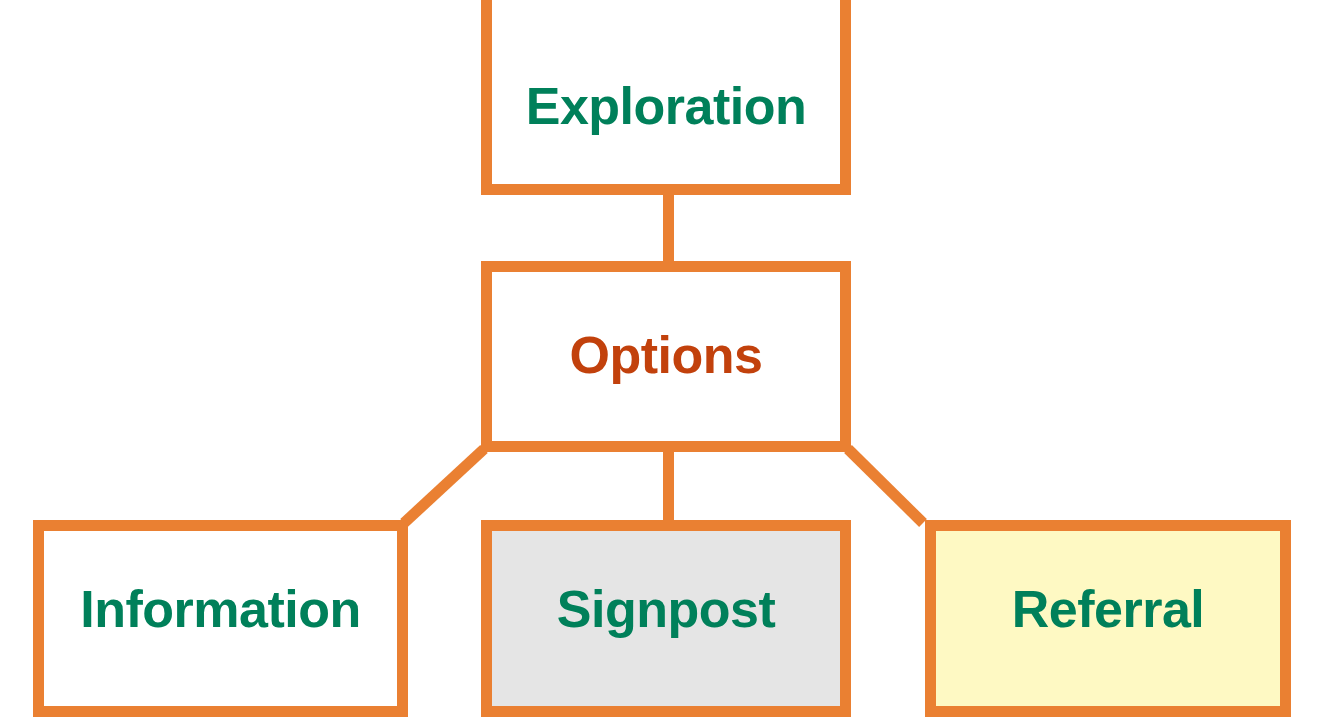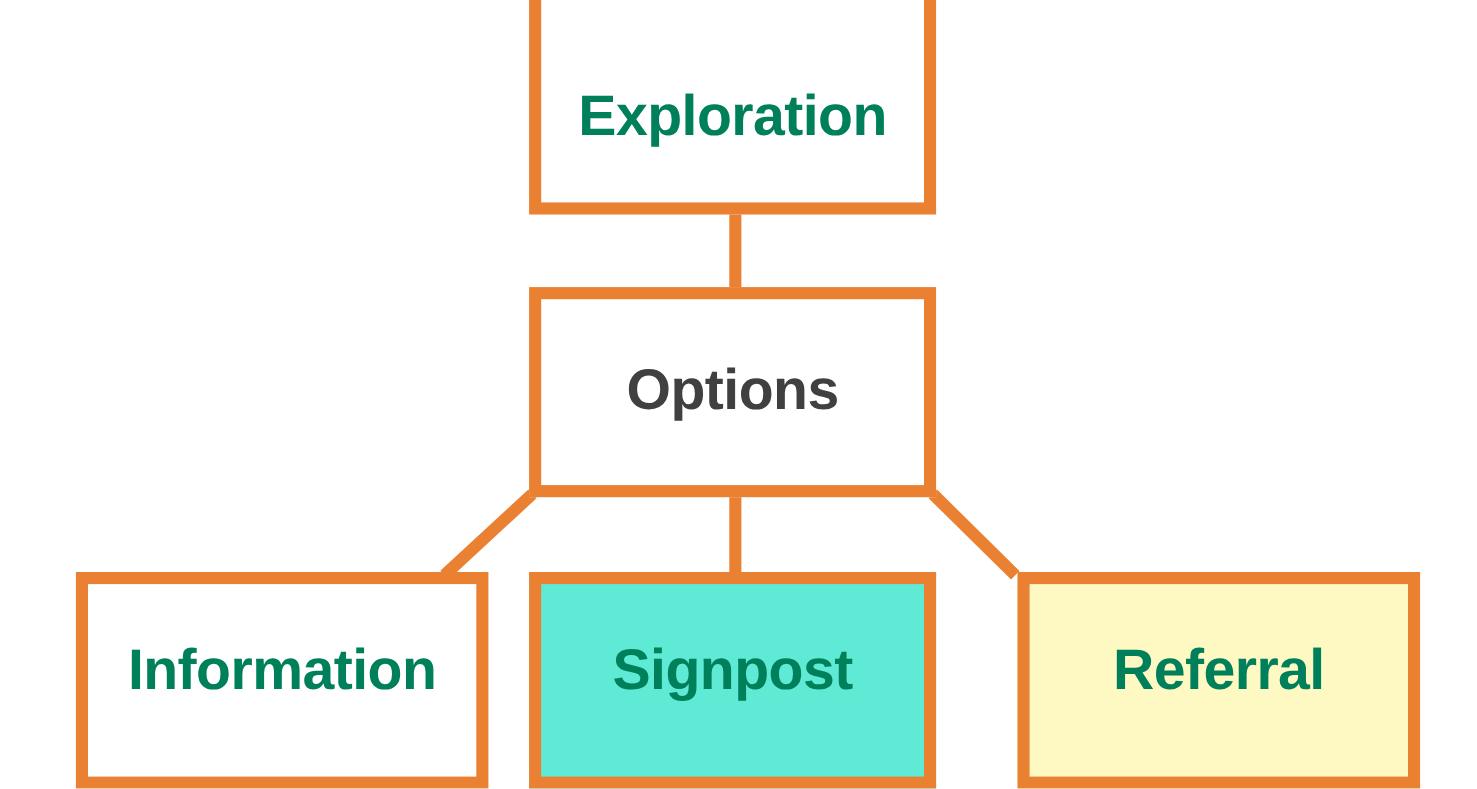--- a/index.html
+++ b/index.html
@@ -83,28 +83,28 @@
     <line x1="484" y1="449" x2="404" y2="523" stroke="#EA8032" stroke-width="11" stroke-linecap="butt"></line>
 
     <line x1="848" y1="449" x2="923" y2="523" stroke="#EA8032" stroke-width="11" stroke-linecap="butt"></line>
   </svg>
 
   <div class="node" id="node-exploration" style="border: 11px solid rgb(234, 128, 50); background: rgb(255, 255, 255);">
     <span class="node-label" style="color: rgb(0, 128, 90);">Exploration</span>
   </div>
 
   <div class="node" id="node-options" style="border: 11px solid rgb(234, 128, 50); background: rgb(255, 255, 255);">
-    <span class="node-label" style="color: #404040;">Options</span>
+    <span class="node-label" style="color: #c2410c;">Options</span>
   </div>
 
-  <div class="node" id="node-information" style="border: 11px solid rgb(234, 128, 50); background: rgb(255, 255, 255); margin-left: 36px;">
+  <div class="node" id="node-information" style="border: 11px solid rgb(234, 128, 50); background: rgb(255, 255, 255);">
     <span class="node-label" style="color: rgb(0, 128, 90);">Information</span>
   </div>
 
-  <div class="node" id="node-signpost" style="border: 11px solid rgb(234, 128, 50); background: #5eead4;">
+  <div class="node" id="node-signpost" style="border: 11px solid rgb(234, 128, 50); background: #e5e5e5;">
     <span class="node-label" style="color: rgb(0, 128, 90);">Signpost</span>
   </div>
 
   <div class="node" id="node-referral" style="border: 11px solid rgb(234, 128, 50); background: #fef9c3;">
     <span class="node-label" style="color: rgb(0, 128, 90);">Referral</span>
   </div>
 
 </div>
 
 </body></html>

